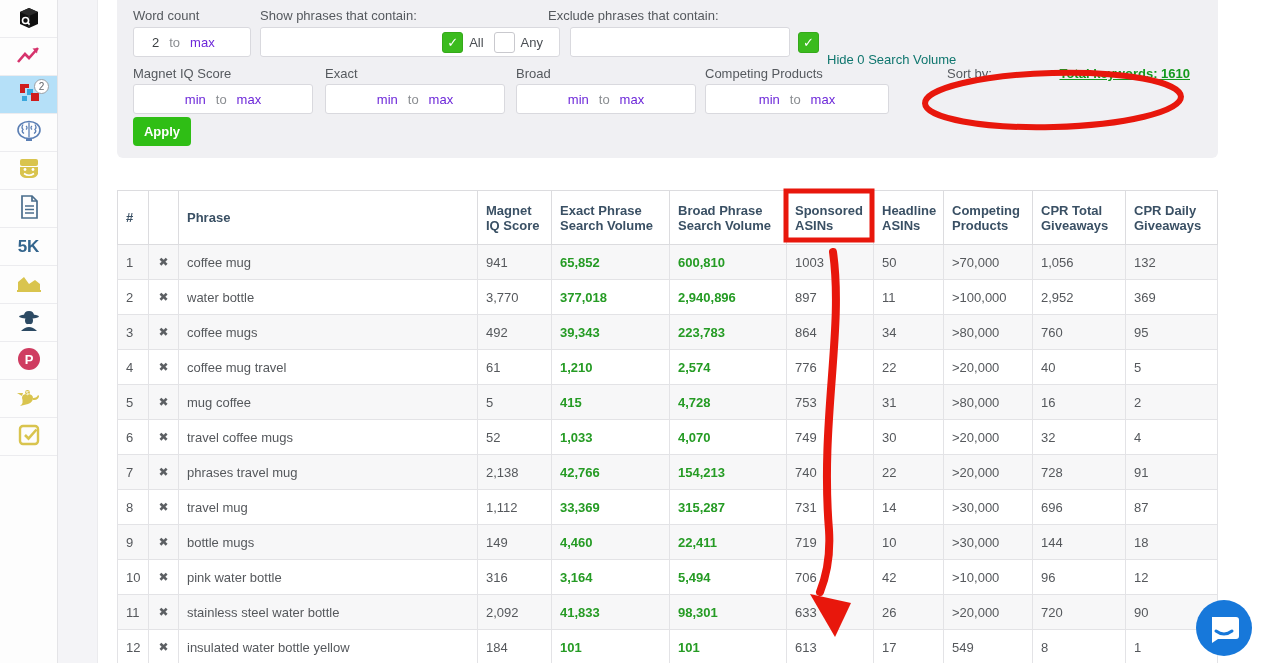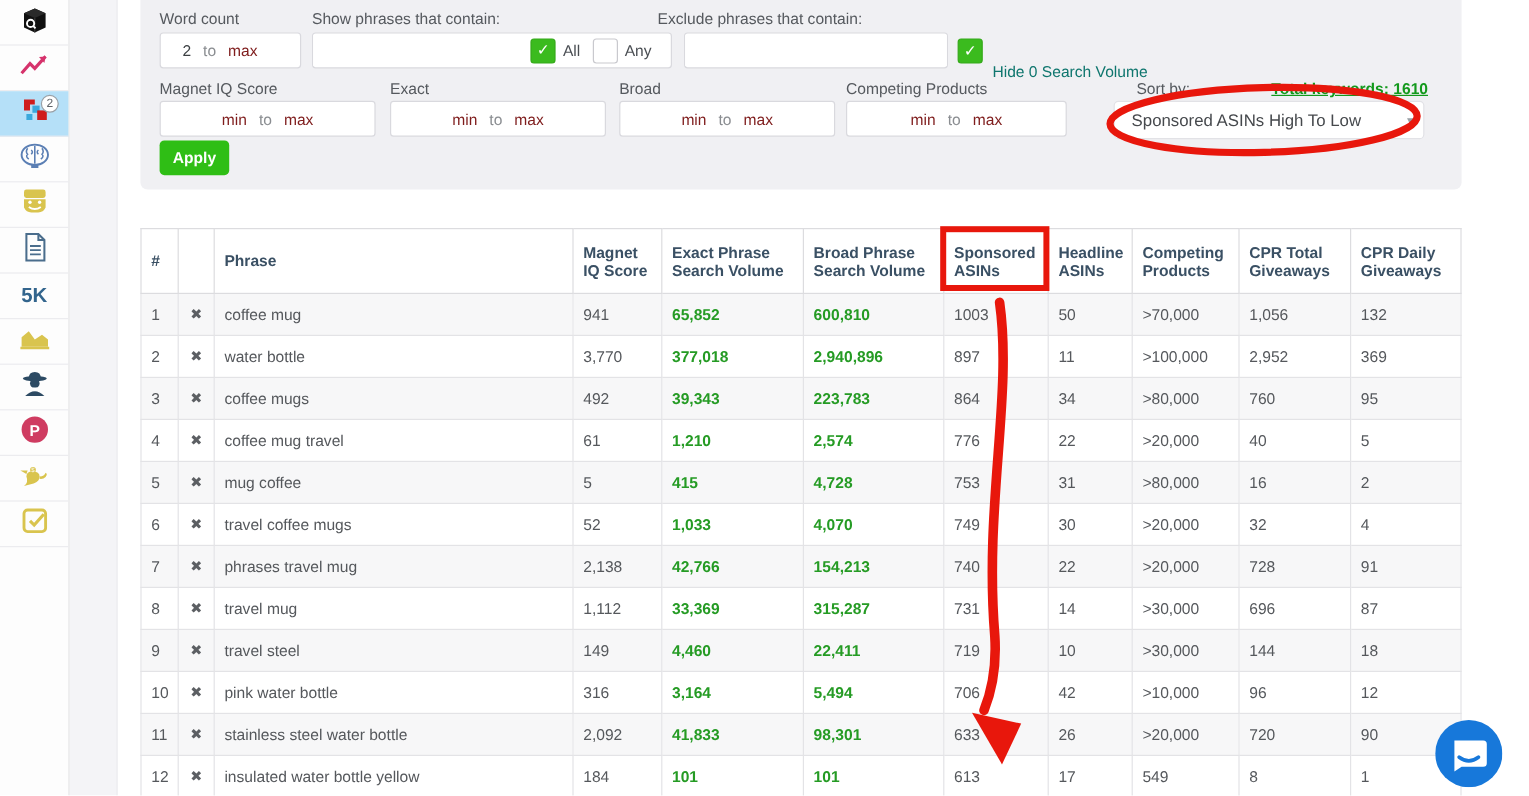--- a/index.html
+++ b/index.html
@@ -21,21 +21,21 @@
     background:#f4f4f7; border-right:1px solid #ebebee; z-index:1; }
 
   
   .panel { position:absolute; left:117px; top:-8px; width:1101px; height:166px;
     background:#f0f0f3; border-radius:6px; z-index:2; }
   .flabel { position:absolute; font-size:13px; color:#55595e; }
   .fbox { position:absolute; height:30px; background:#fff; border:1px solid #d9d9de;
     border-radius:3px; display:flex; align-items:center; font-size:13px; color:#444; }
   .fbox .val { color:#3c4043; padding-left:18px; }
   .fbox .to  { color:#8a8d91; margin:0 10px; }
-  .fbox .ph  { color:#7f1d1d; }
+  .fbox .ph  { color:#6d28d9; }
   .range { justify-content:center; }
   .cb { width:21px; height:21px; border-radius:3px; display:inline-flex; align-items:center;
     justify-content:center; font-size:13px; flex:none; cursor:pointer; }
   .cb.on  { background:#3bbb1e; color:#fff; border:1px solid #35a91a; }
   .cb.off { background:#fff; border:1px solid #c9c9ce; }
   .cb-label { font-size:13px; color:#4a4e53; margin:0 10px 0 6px; }
   .apply { position:absolute; left:16px; top:125px; width:58px; height:29px; background:#2fbe15;
     border:none; border-radius:4px; color:#fff; font-weight:bold; font-size:13px; cursor:pointer;
     font-family:inherit; }
   .total-kw { position:absolute; right:28px; top:74px; color:#13991c; font-weight:bold;
@@ -237,24 +237,20 @@
 
   <div class="flabel" style="left:588px; top:74px;">Competing Products</div>
   <div class="fbox range" style="left:588px; top:92px; width:184px;">
     <span class="ph">min</span>
     <span class="to">to</span>
     <span class="ph">max</span>
   </div>
 
   <div class="flabel" style="left:830px; top:74px;">Sort by:</div>
   <div class="total-kw">Total keywords: 1610</div>
-  <div class="sortbox">
-    <span>Sponsored ASINs High To Low</span>
-    <span class="caret">▾</span>
-  </div>
 
   <button class="apply">Apply</button>
 </div>
 
 <div class="tablewrap">
   <table>
     <colgroup>
       <col style="width:31px">
         <col style="width:30px">
         <col style="width:299px">
@@ -383,21 +379,21 @@
           <td class="c-green">315,287</td>
           <td>731</td>
           <td>14</td>
           <td>&gt;30,000</td>
           <td>696</td>
           <td>87</td>
         </tr>
         <tr class="odd">
           <td class="c-num">9</td>
           <td class="c-del">✖</td>
-          <td>travel steel</td>
+          <td>bottle mugs</td>
           <td>149</td>
           <td class="c-green">4,460</td>
           <td class="c-green">22,411</td>
           <td>719</td>
           <td>10</td>
           <td>&gt;30,000</td>
           <td>144</td>
           <td>18</td>
         </tr>
         <tr class="even">

